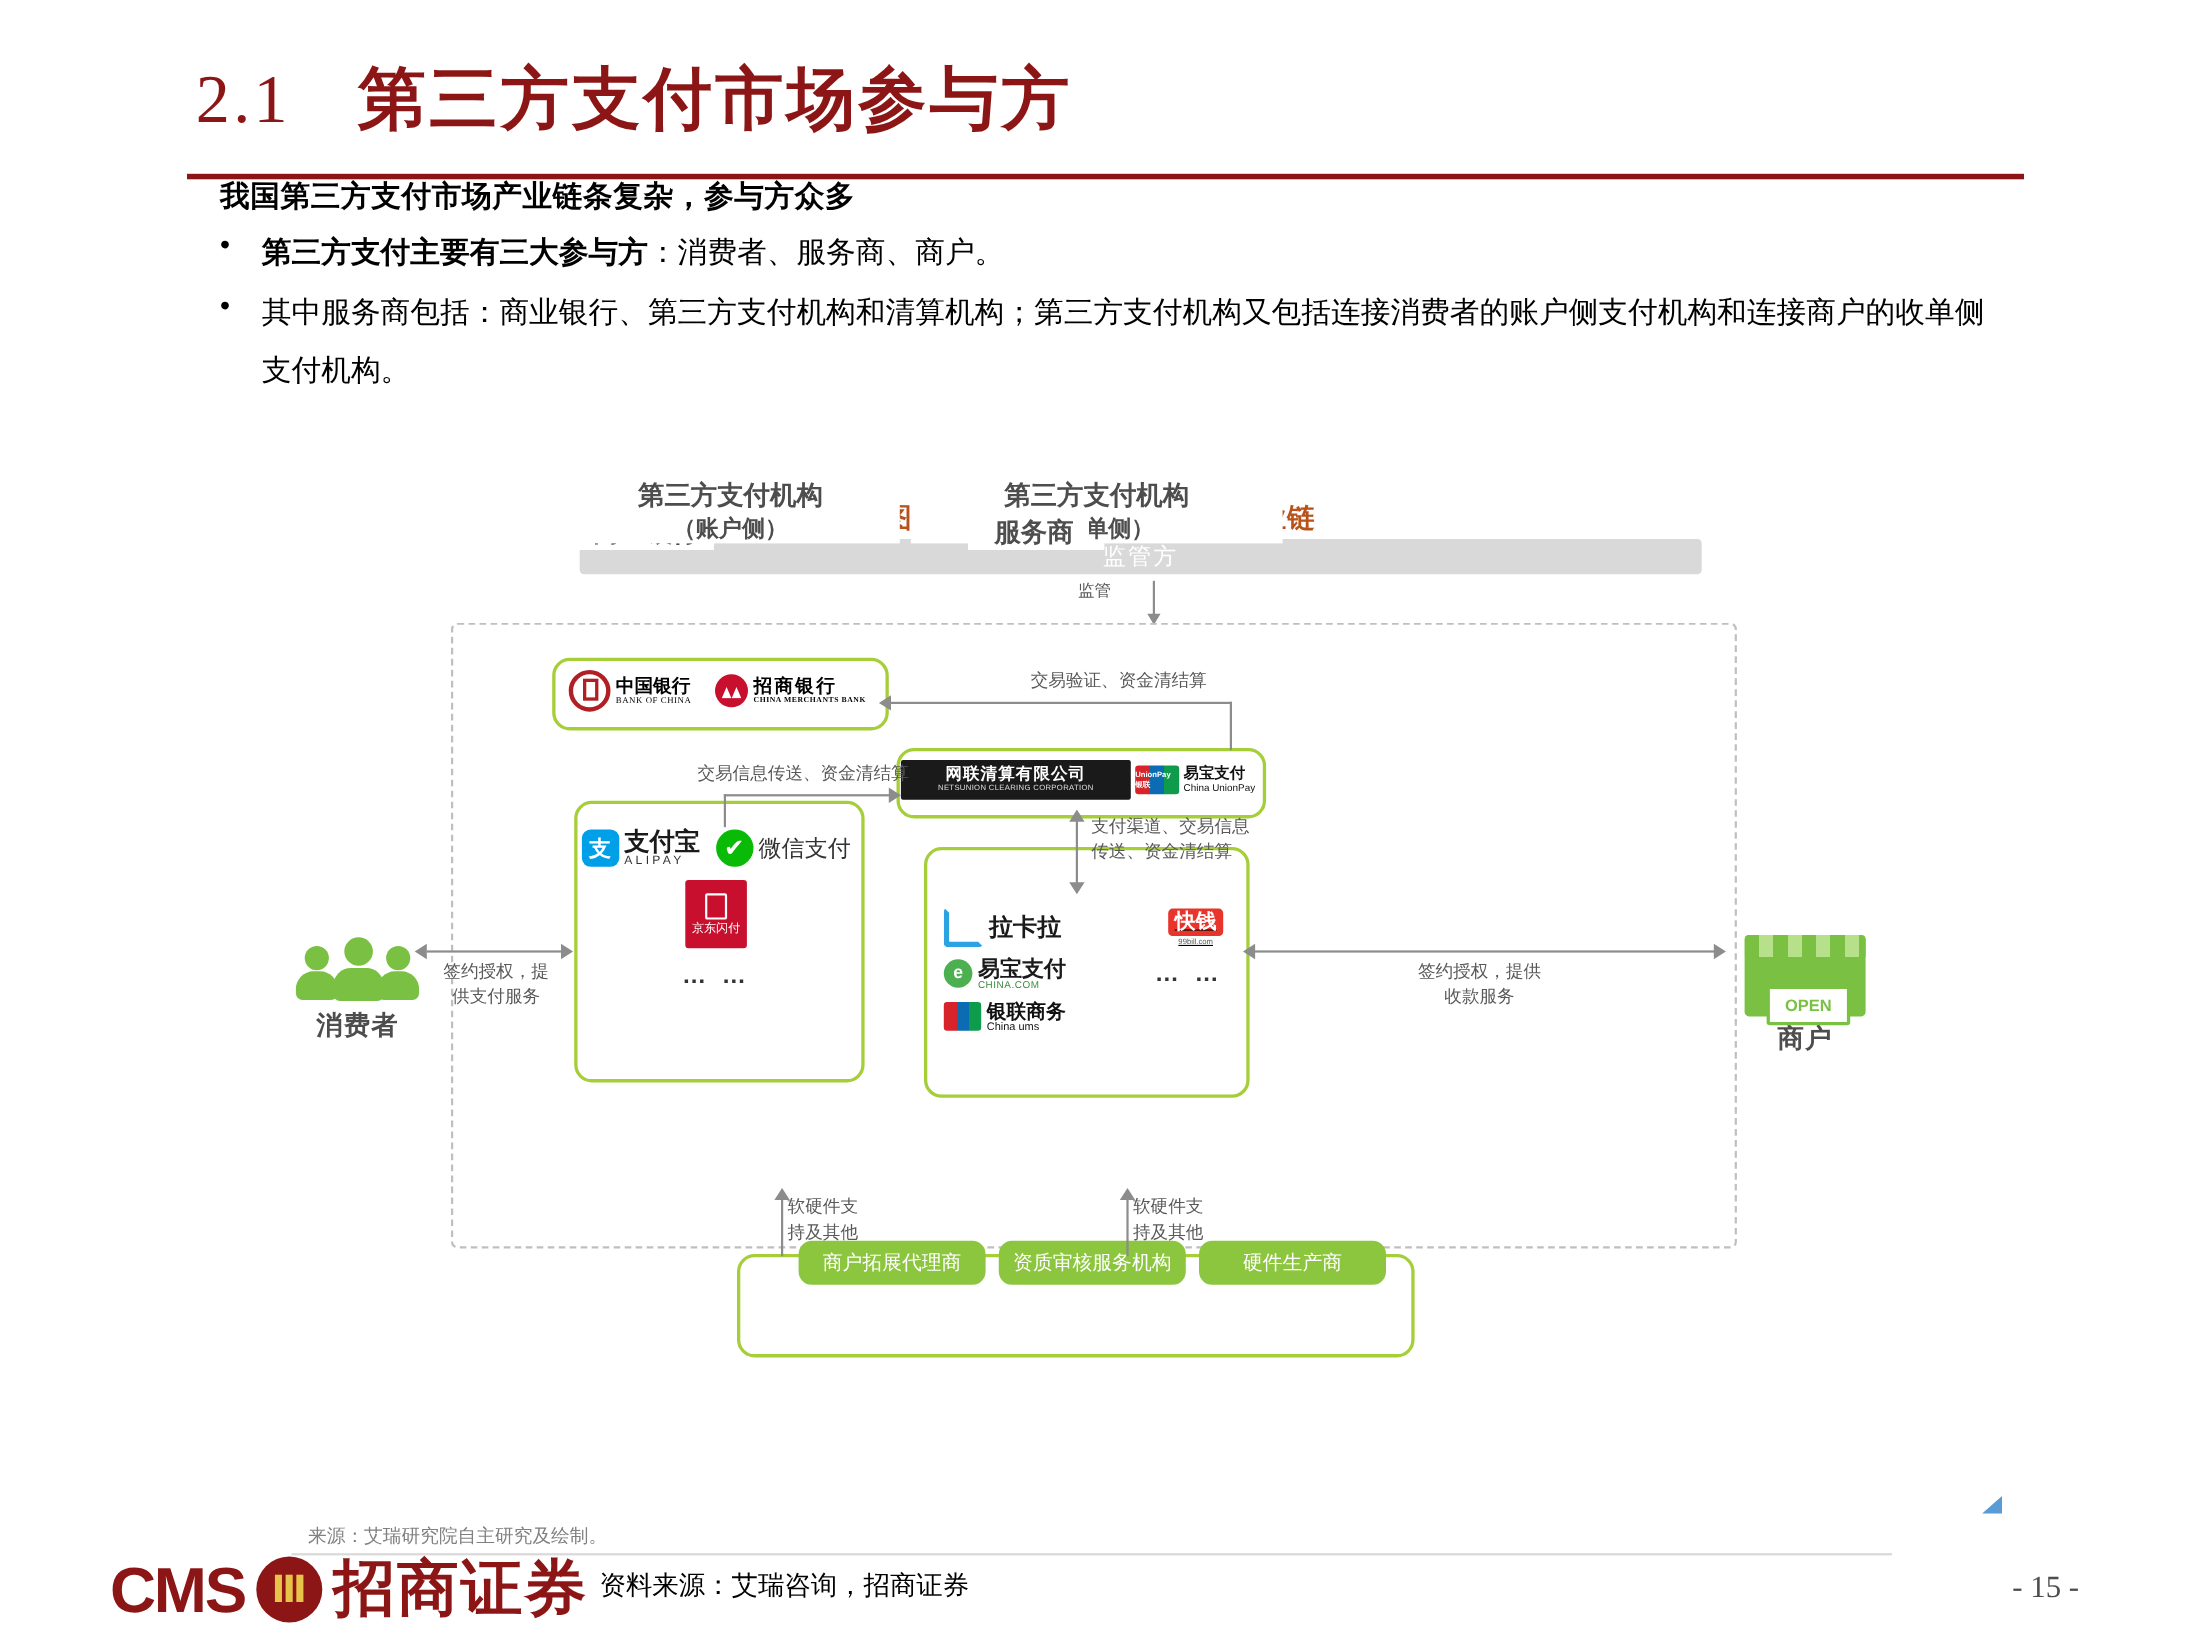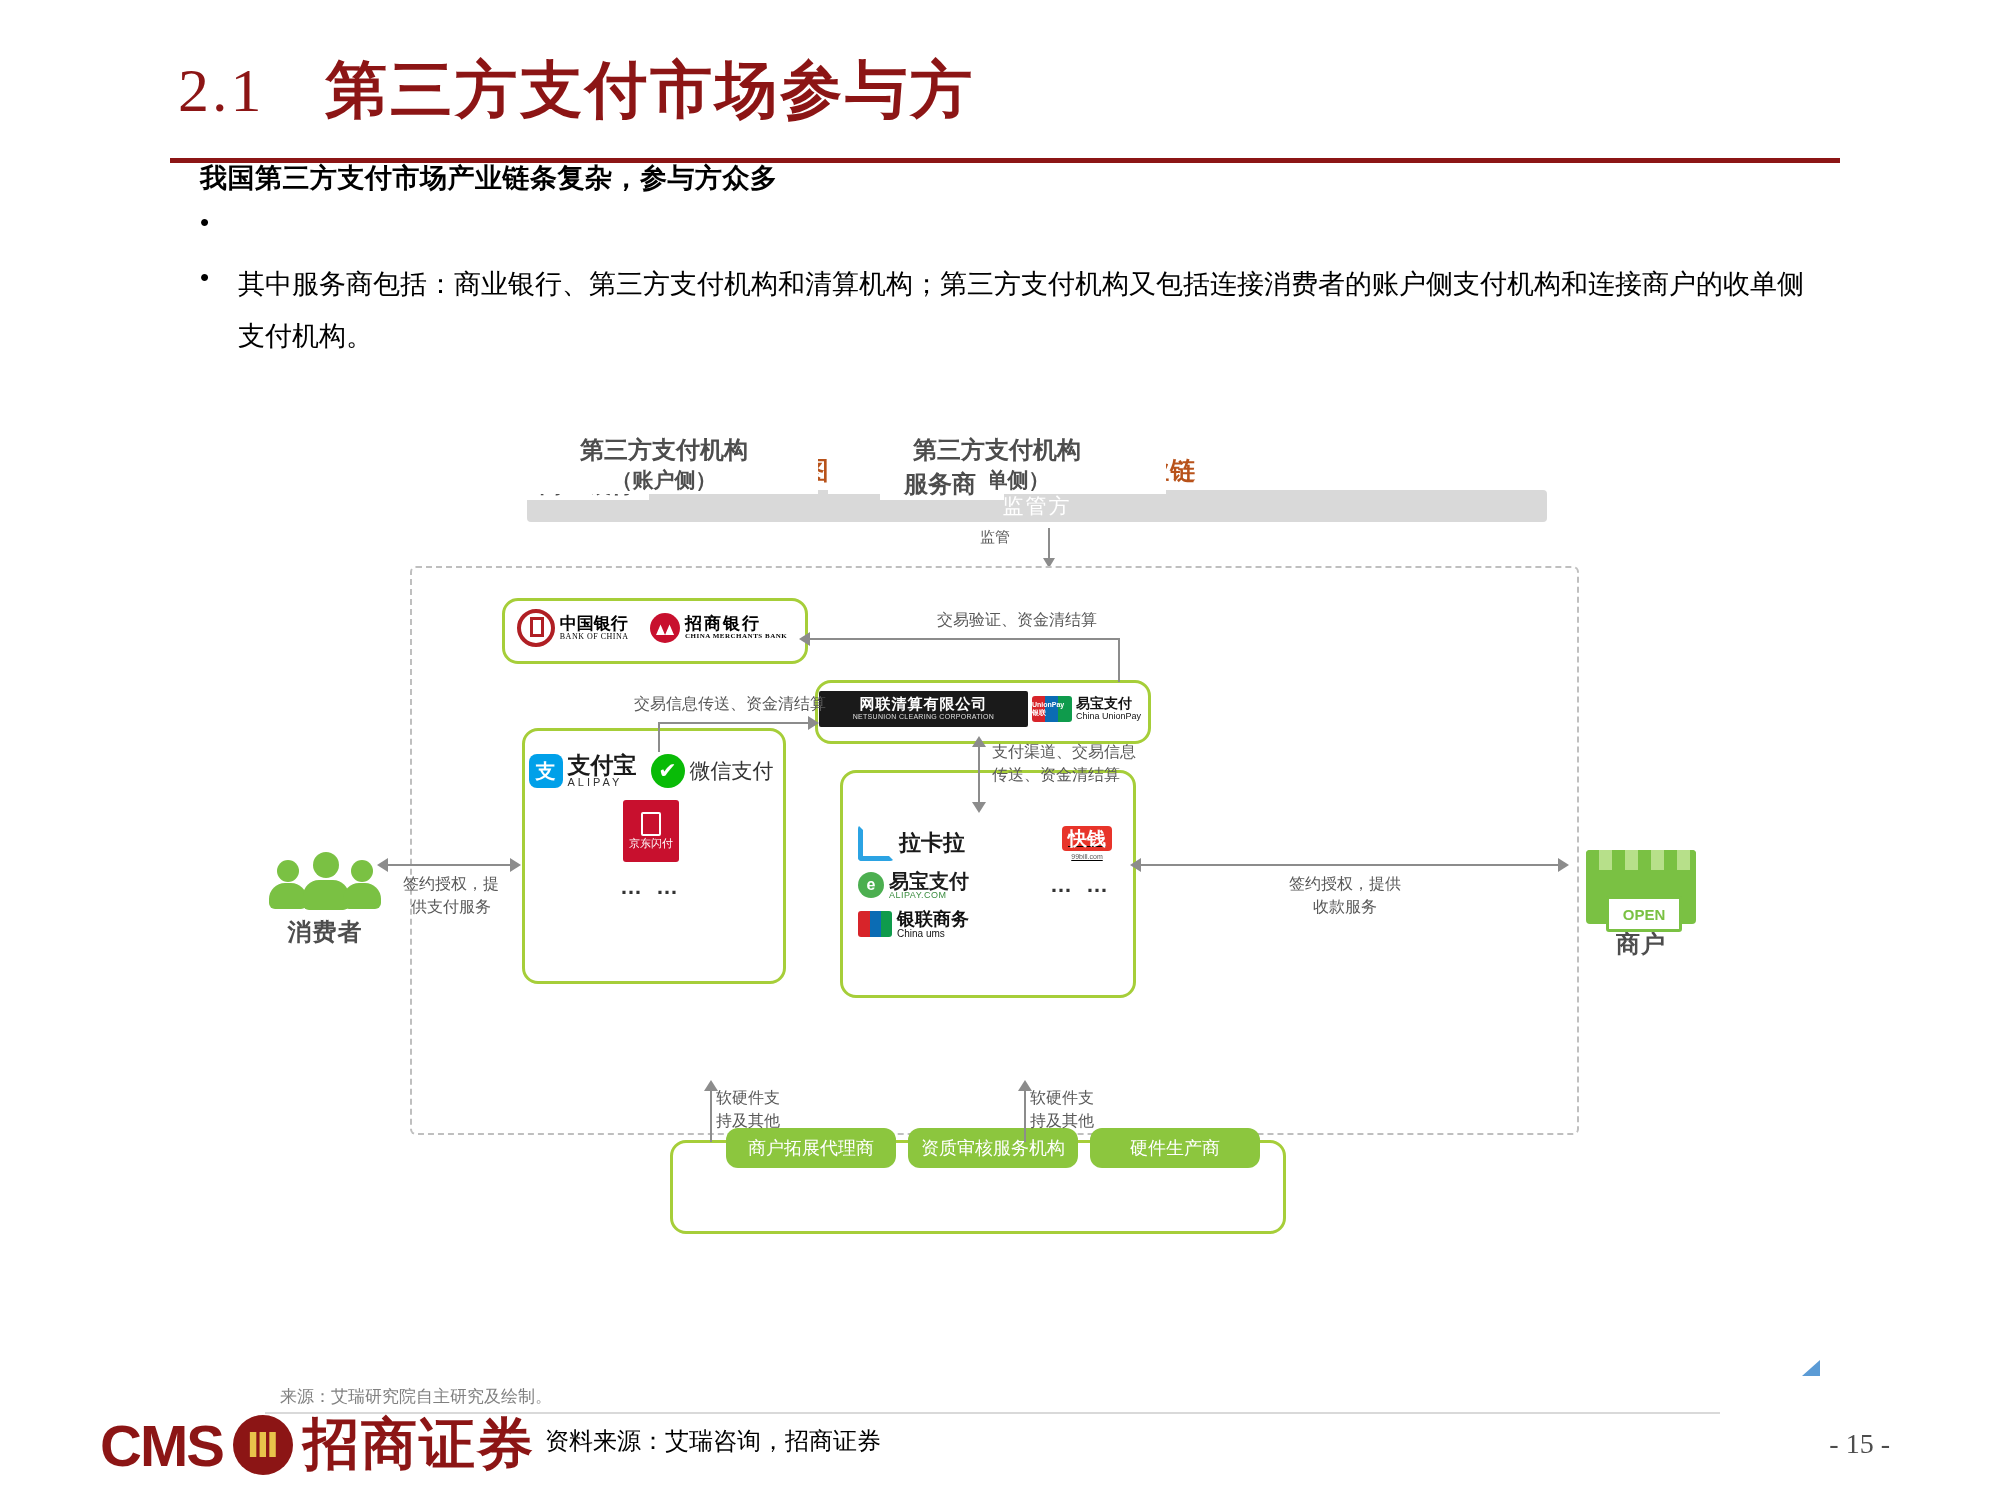--- a/index.html
+++ b/index.html
@@ -311,20 +311,21 @@
   <div class="title">
     <span class="num">2.1</span>
     &nbsp;&nbsp;<span>第三方支付市场参与方</span>
   </div>
   <div class="title-rule"></div>
 
   <div class="lead">我国第三方支付市场产业链条复杂，参与方众多</div>
 
   <div class="bullet b1">
     <span class="dot">•</span>
+    <span class="txt"><span class="strong">第三方支付主要有三大参与方</span><span>：消费者、服务商、商户。</span></span>
   </div>
 
   <div class="bullet b2">
     <span class="dot">•</span>
     <span class="txt">其中服务商包括：商业银行、第三方支付机构和清算机构；第三方支付机构又包括连接消费者的账户侧支付机构和连接商户的收单侧支付机构。</span>
   </div>
 
   <div class="fig-title">图11：中国第三方支付市场产业链</div>
 
   <div class="fig">
@@ -412,21 +413,21 @@
         <div class="kq-wrap">
           <span class="kq-mark">快钱</span>
           <span class="kq-sub">99bill.com</span>
         </div>
       </div>
       <div class="acq-row">
         <div class="yeepay">
           <span class="yeepay-mark">e</span>
           <span class="yeepay-txt">
             <span class="y1">易宝支付</span>
-            <span class="y2">ALIPAY.COM</span>
+            <span class="y2">CHINA.COM</span>
           </span>
         </div>
         <div class="dots">…  …</div>
       </div>
       <div class="acq-row" style="justify-content:flex-start;">
         <div class="ums">
           <span class="ums-mark"></span>
           <span class="ums-txt">
             <span class="m1">银联商务</span>
             <span class="m2">China ums</span>

